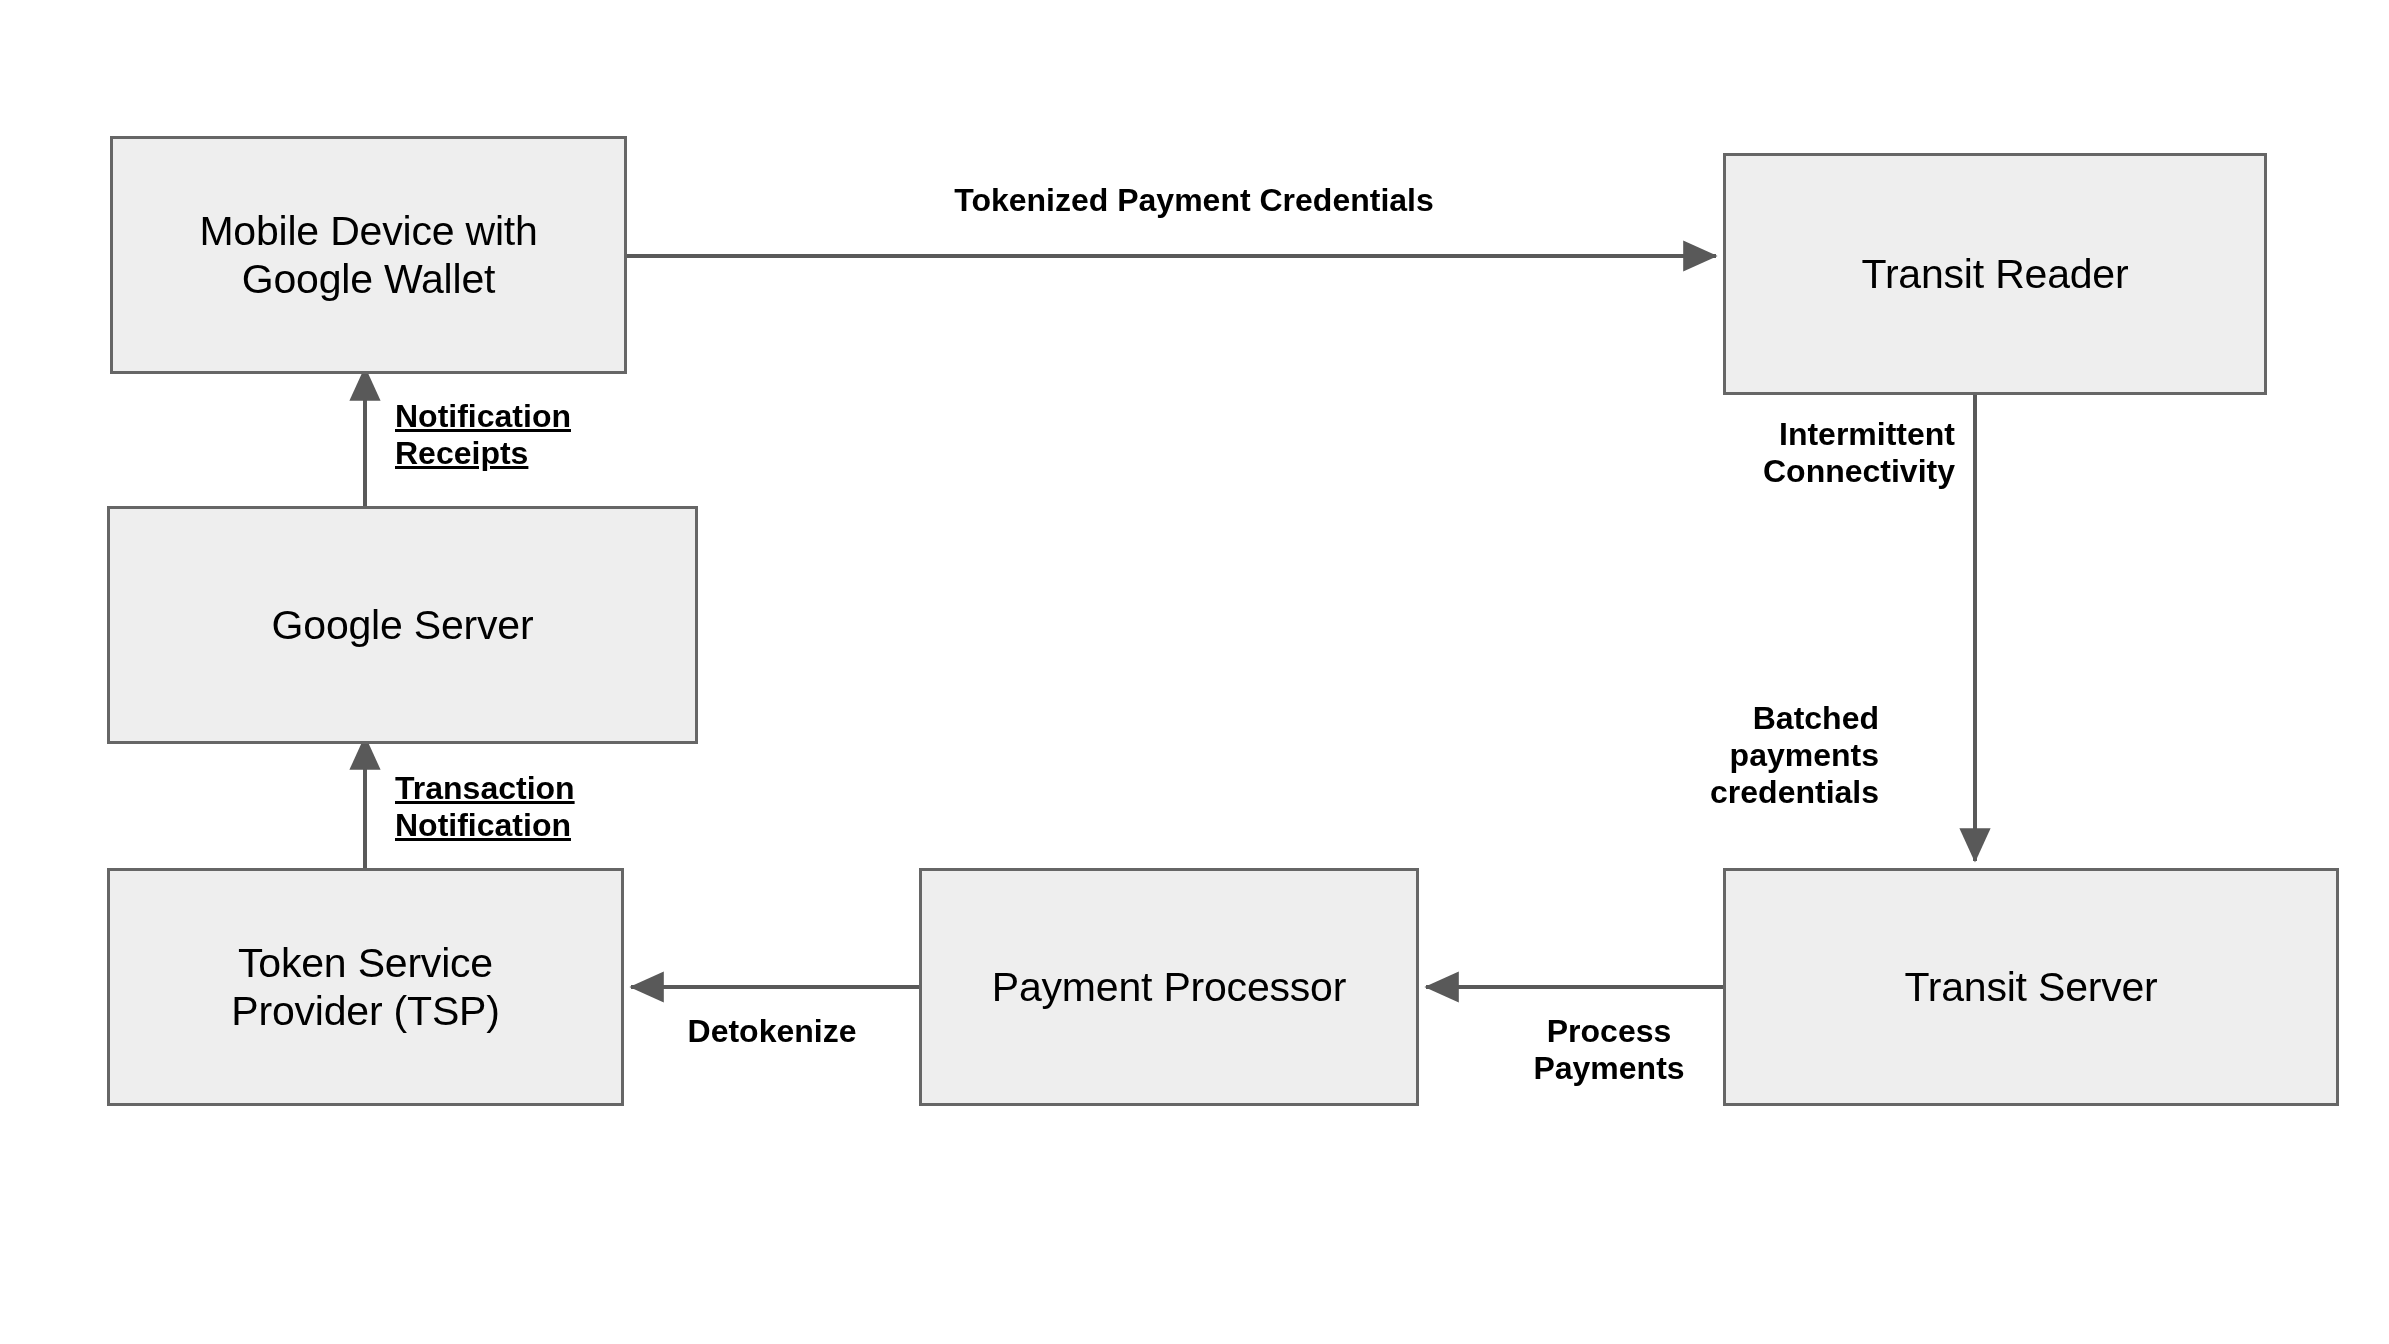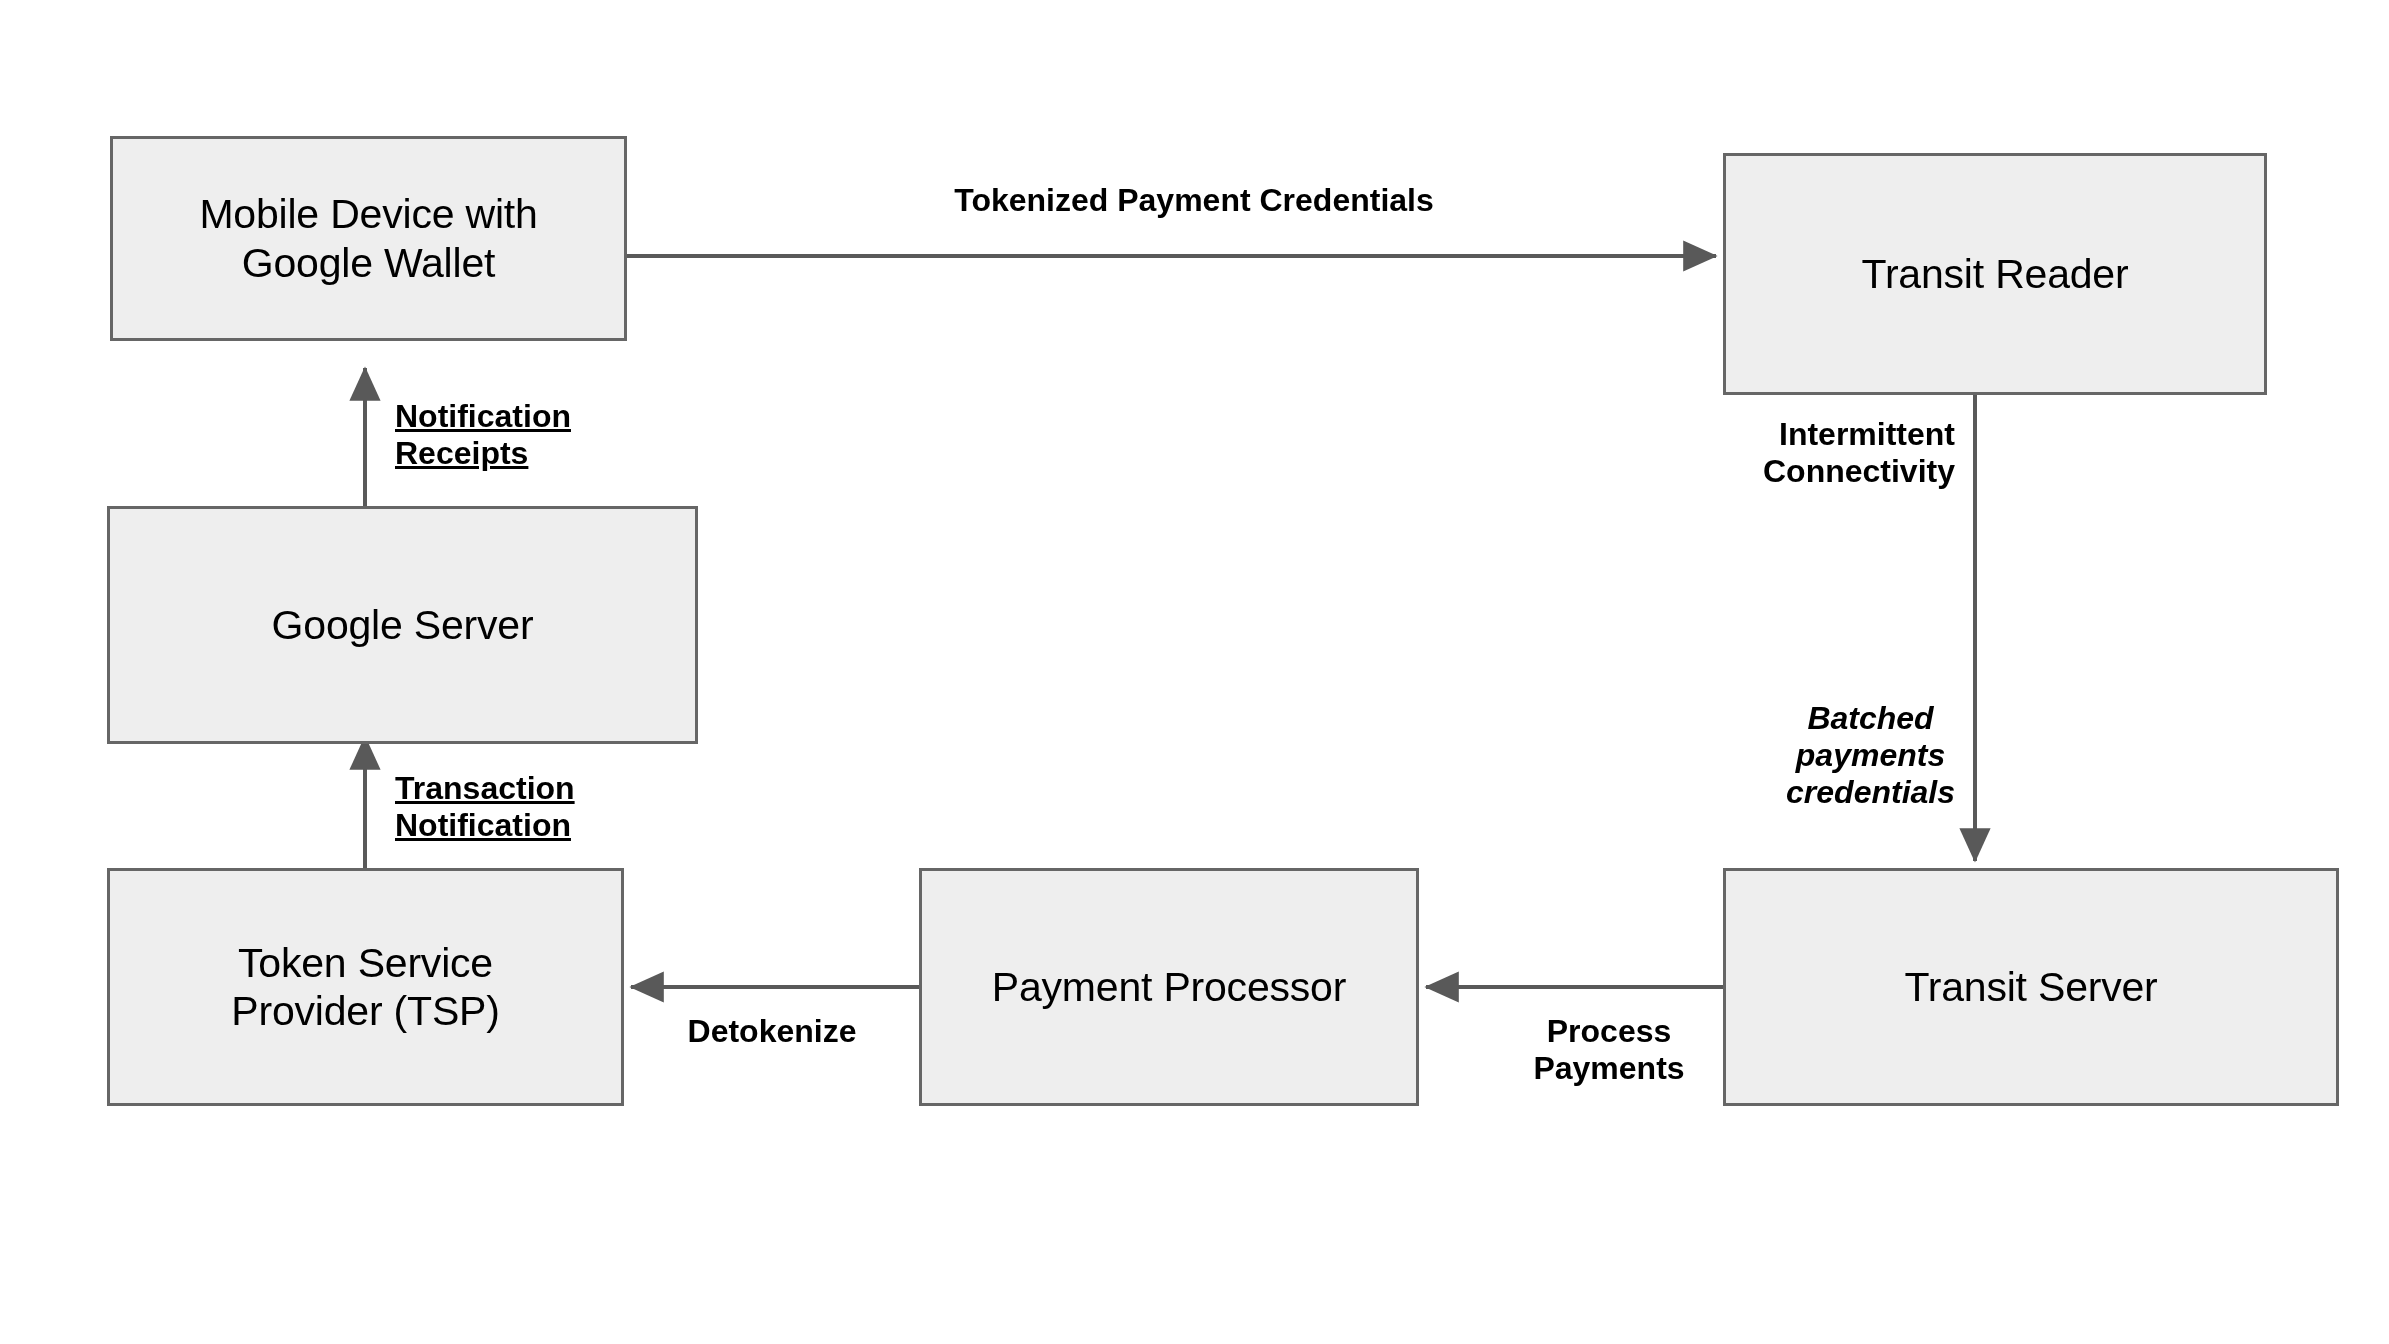--- a/index.html
+++ b/index.html
@@ -84,21 +84,21 @@
 
     <line x1="1723" y1="987" x2="1426" y2="987" stroke="#595959" stroke-width="4" marker-end="url(#arrowhead)"></line>
 
     <line x1="919" y1="987" x2="631" y2="987" stroke="#595959" stroke-width="4" marker-end="url(#arrowhead)"></line>
 
     <line x1="365" y1="868" x2="365" y2="737" stroke="#595959" stroke-width="4" marker-end="url(#arrowhead)"></line>
 
     <line x1="365" y1="506" x2="365" y2="368" stroke="#595959" stroke-width="4" marker-end="url(#arrowhead)"></line>
   </svg>
 
-  <div class="node" style="left:110px; top:136px; width:517px; height:205px;">
+  <div class="node" style="left:110px; top:136px; width:517px; height:238px;">
     <span class="node-label">Mobile Device with
 Google Wallet</span>
   </div>
 
   <div class="node" style="left:1723px; top:133px; width:544px; height:242px;margin-top:20px;">
     <span class="node-label">Transit Reader</span>
   </div>
 
   <div class="node" style="left:107px; top:506px; width:591px; height:238px;">
     <span class="node-label">Google Server</span>
@@ -115,21 +115,21 @@
 
   <div class="node" style="left:1723px; top:868px; width:616px; height:238px;">
     <span class="node-label">Transit Server</span>
   </div>
 
   <div class="edge-label center" style="left:1194px; top:182px;">Tokenized Payment Credentials</div>
 
   <div class="edge-label right" style="left:1955px; top:396px;margin-top:20px;">Intermittent
 Connectivity</div>
 
-  <div class="edge-label right" style="left:1955px; top:700px; text-align:center;font-style:italic;">Batched
+  <div class="edge-label right" style="left:1879px; top:700px; ">Batched
 payments
 credentials</div>
 
   <div class="edge-label center" style="left:1609px; top:1013px;">Process
 Payments</div>
 
   <div class="edge-label center" style="left:772px; top:1013px;">Detokenize</div>
 
   <div class="edge-label left" style="left:395px; top:770px;">Transaction
 Notification</div>

